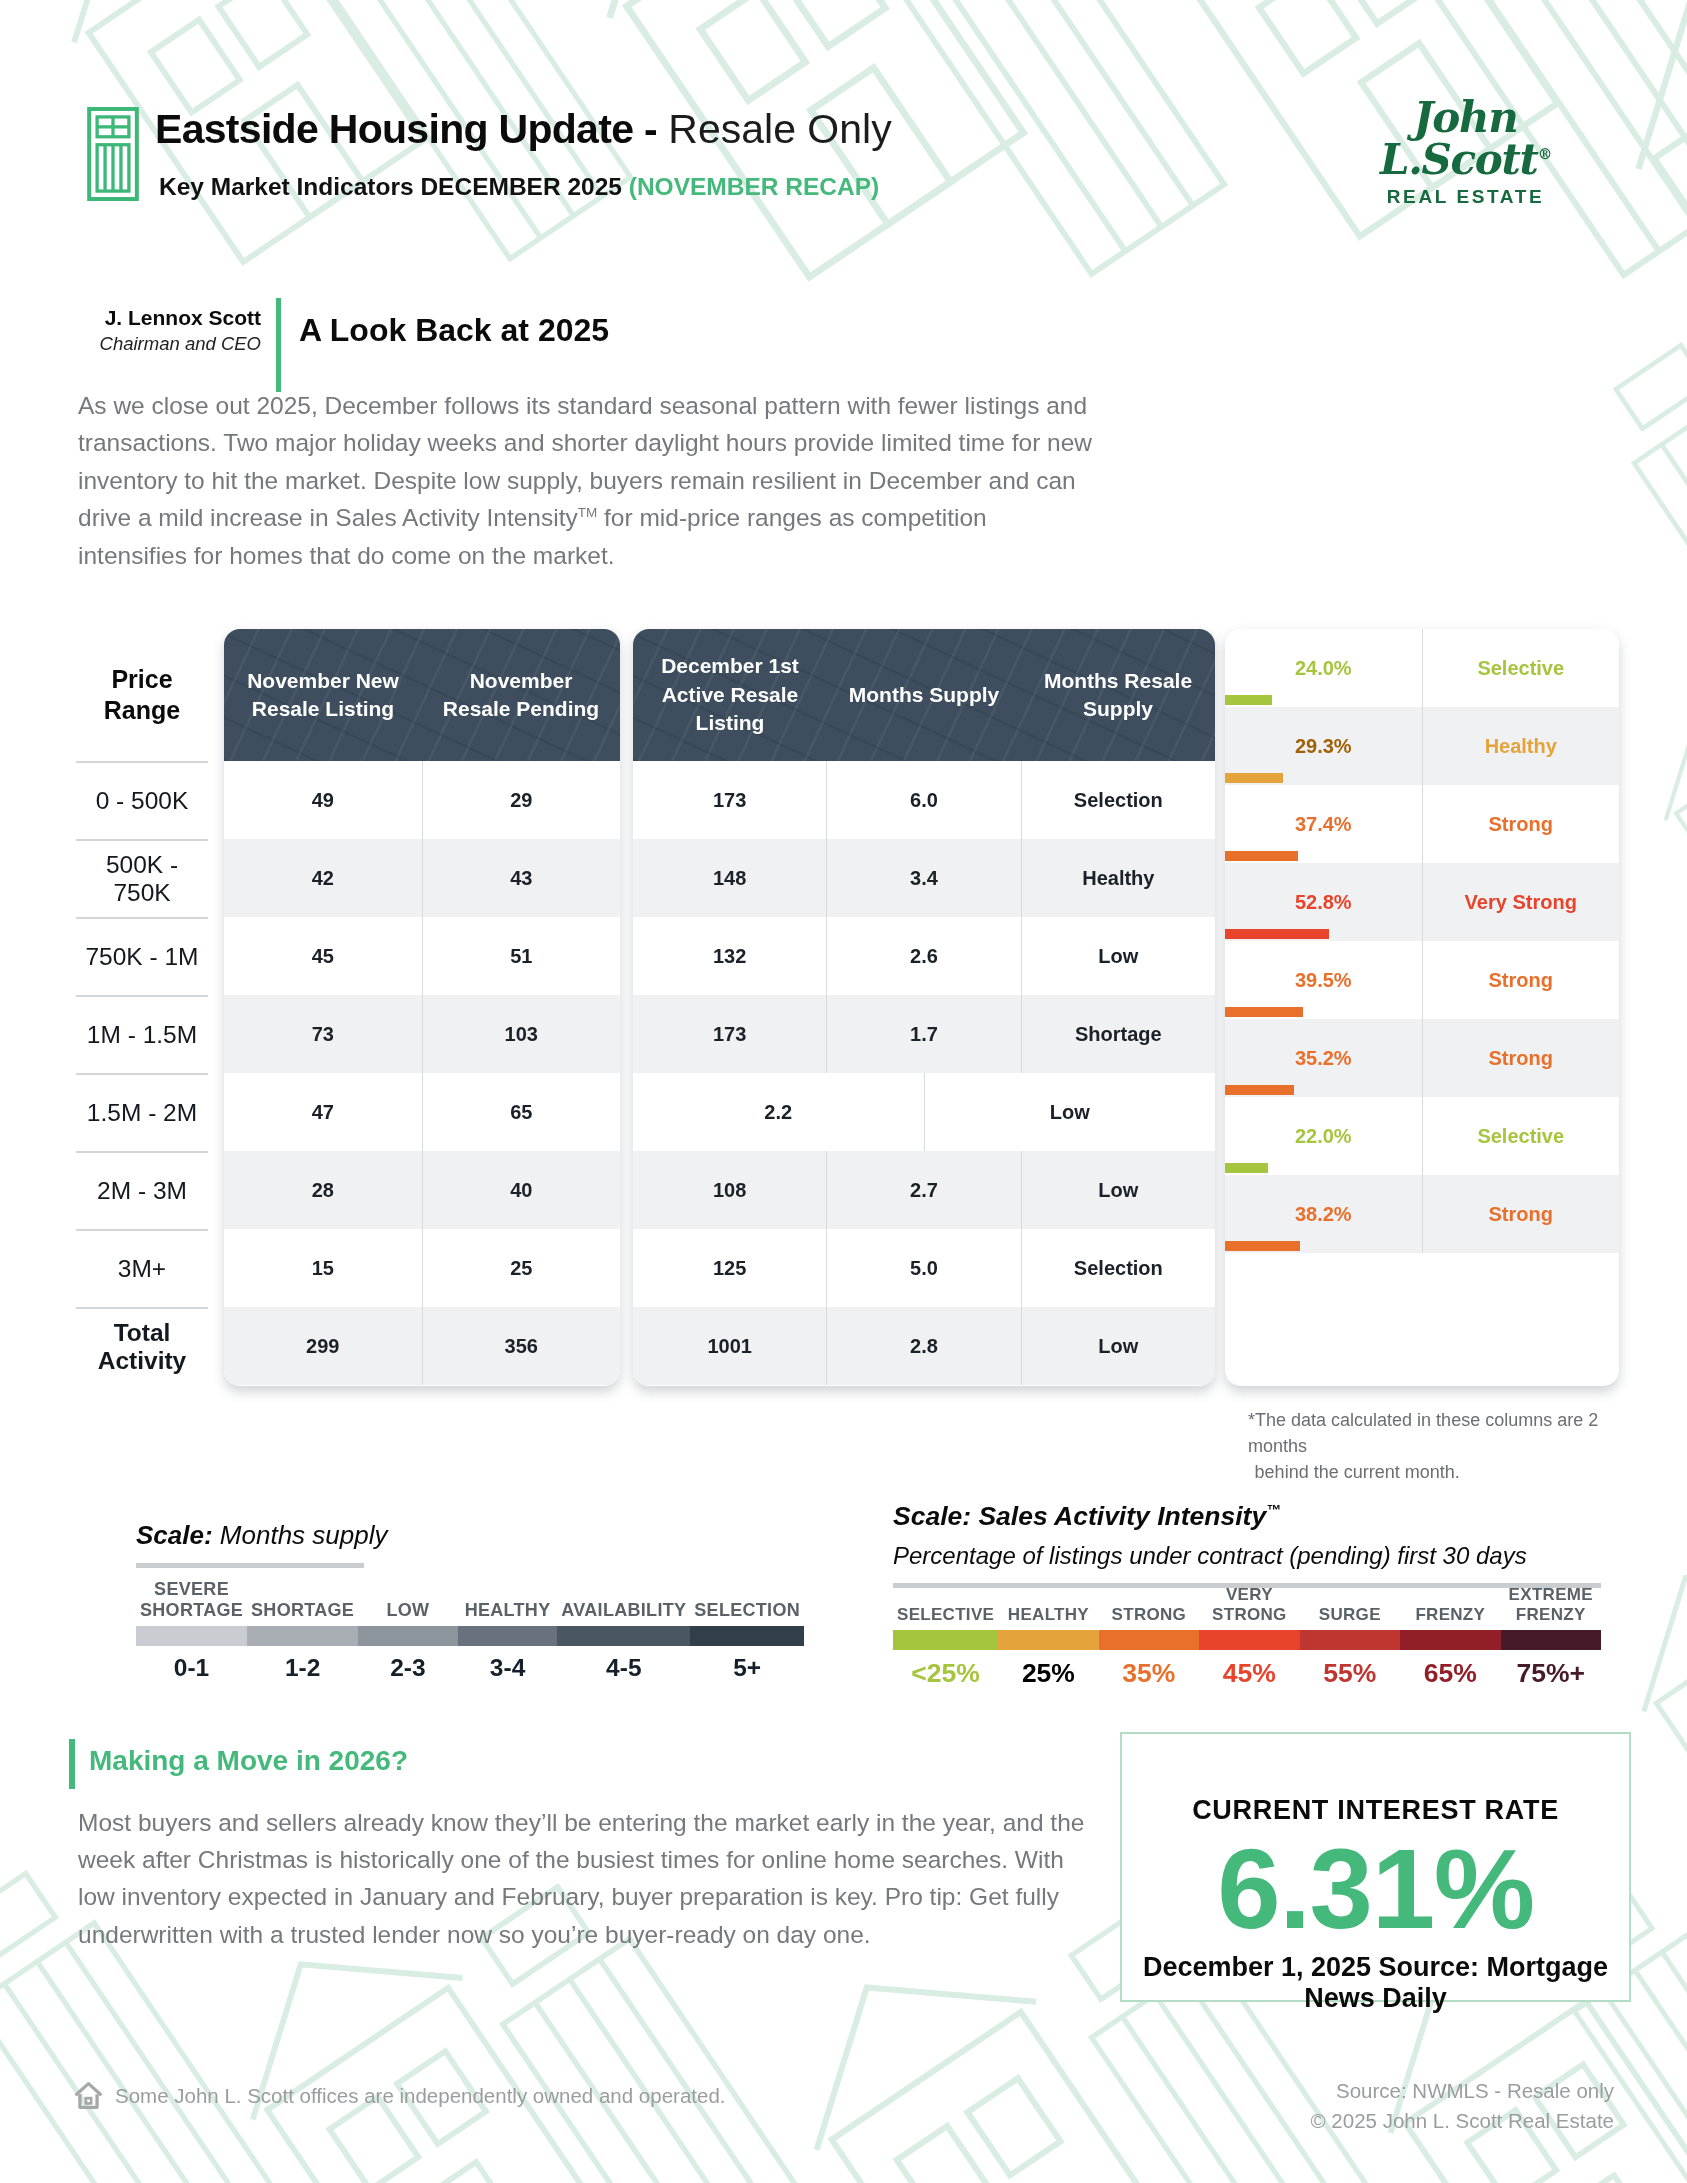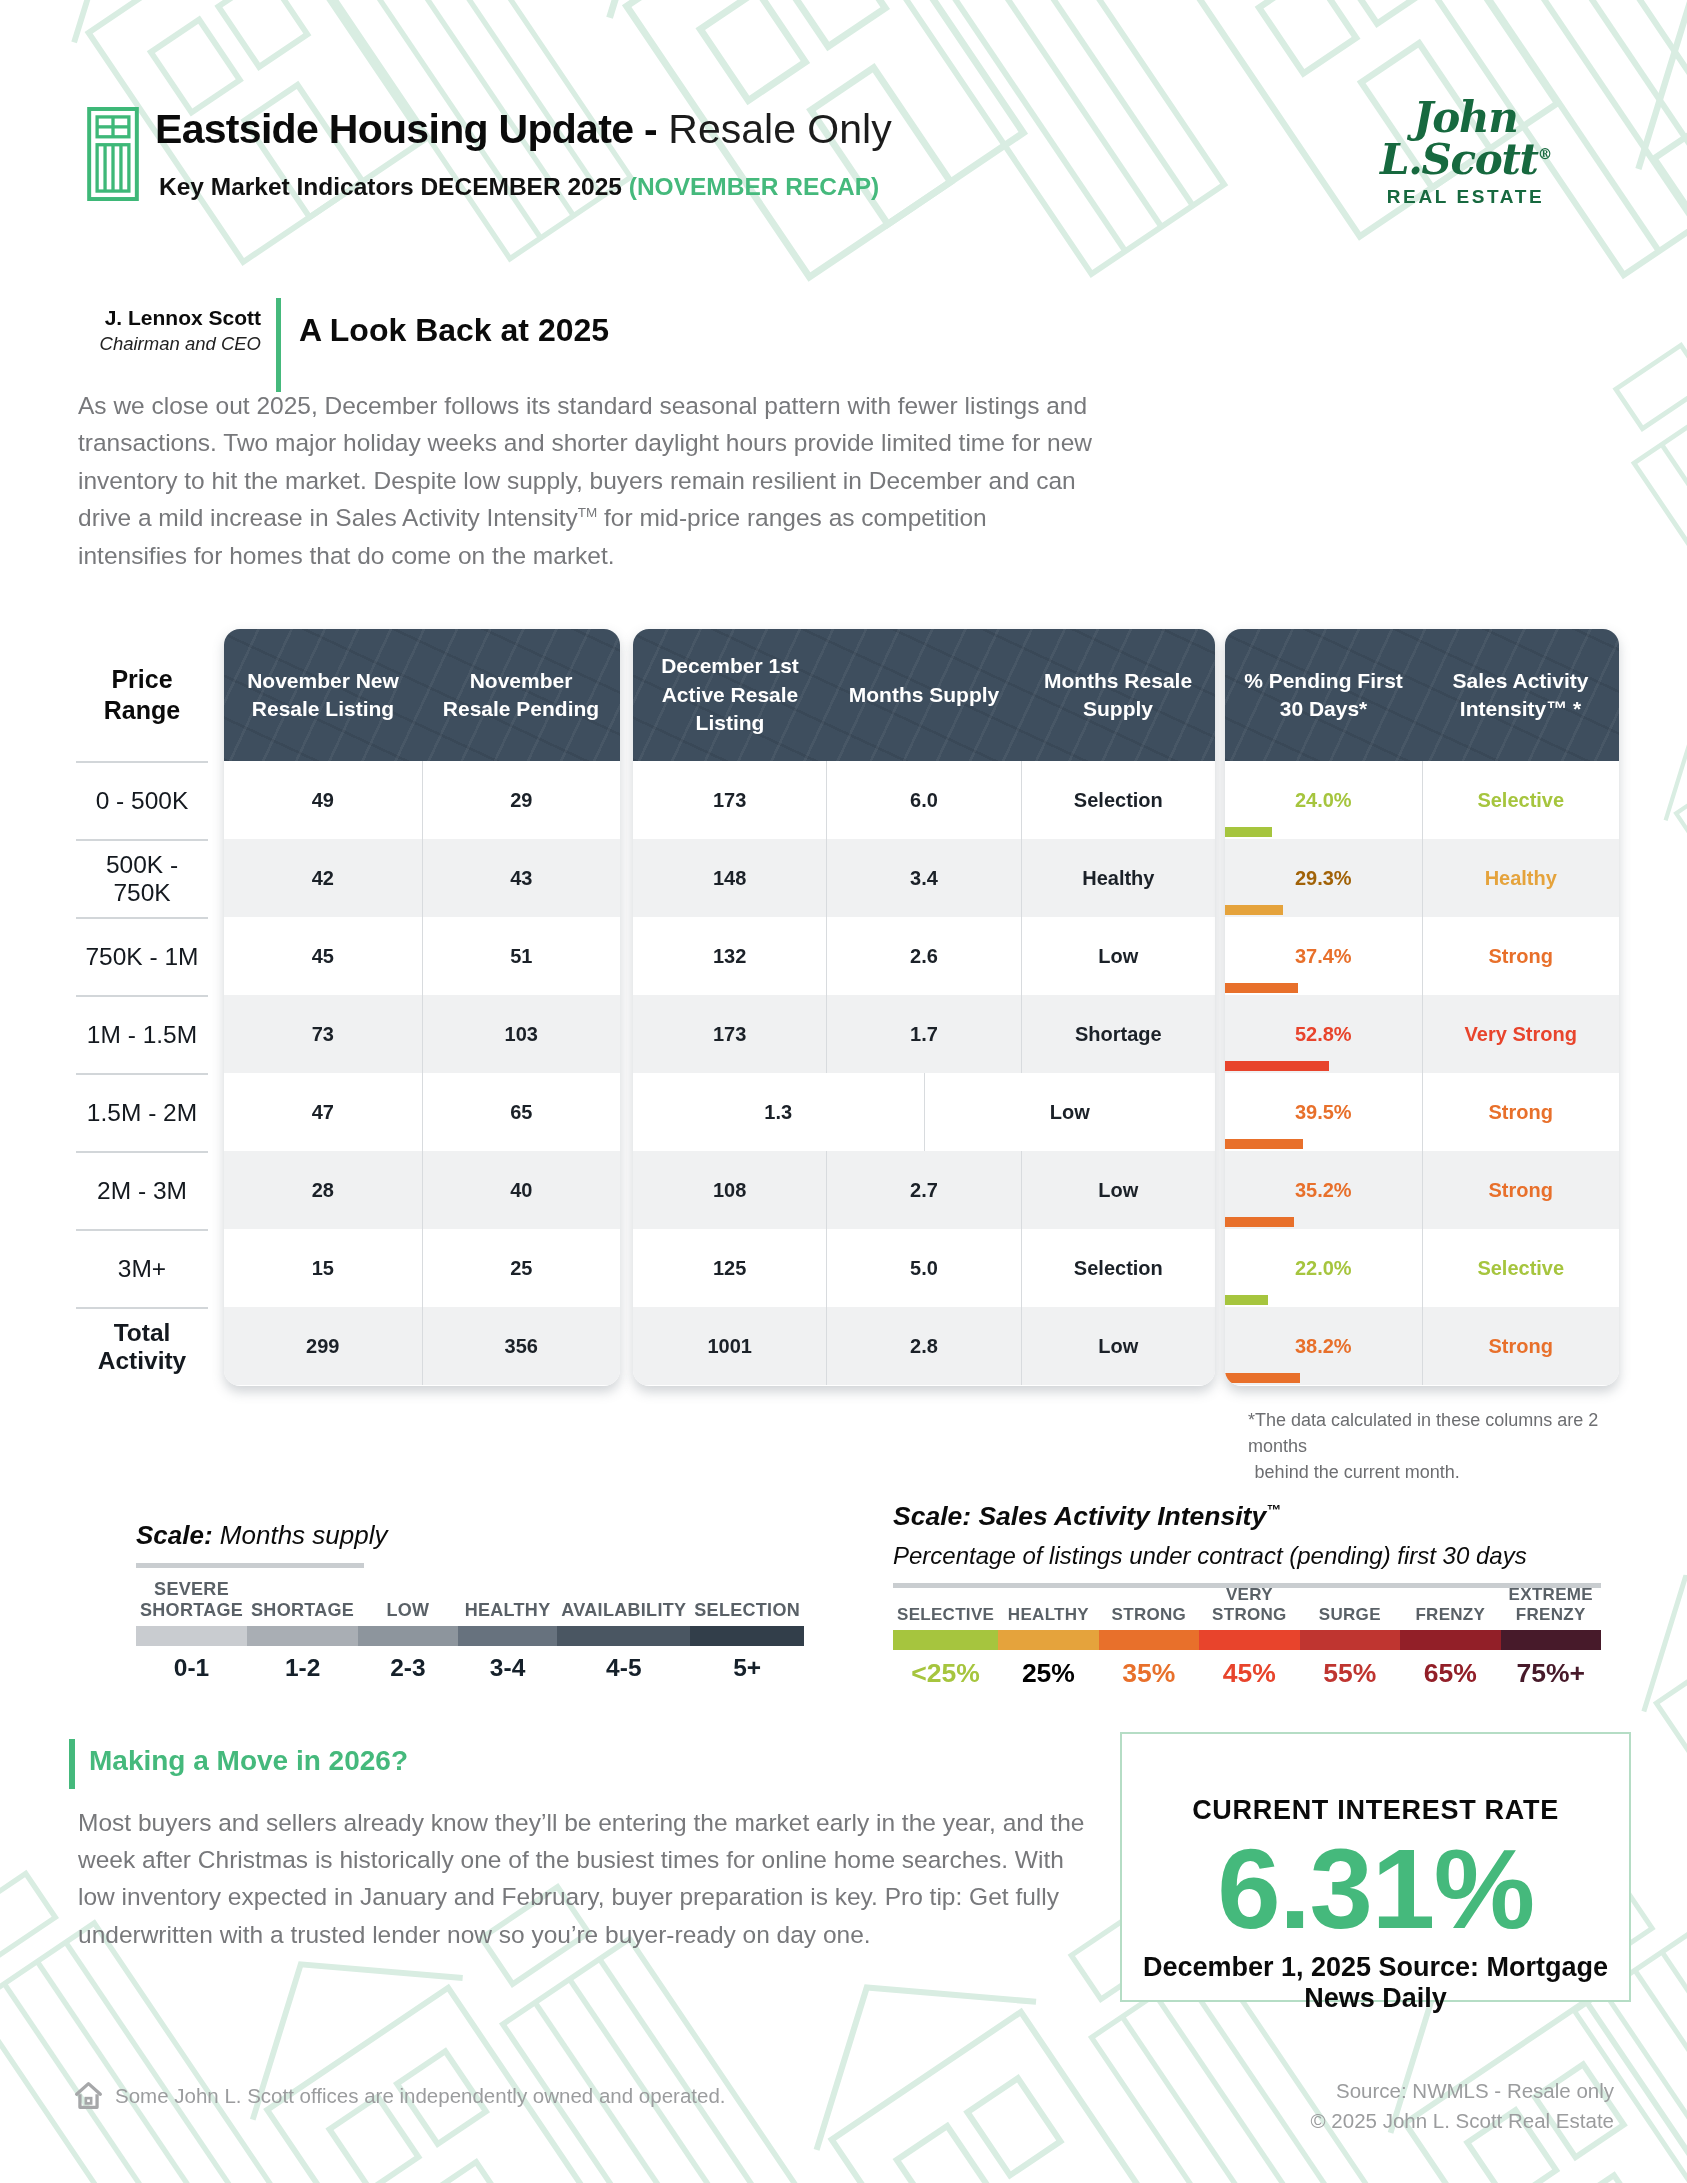--- a/index.html
+++ b/index.html
@@ -239,45 +239,41 @@
             <div class="tcell">132</div>
             <div class="tcell">2.6</div>
             <div class="tcell">Low</div>
           </div>
           <div class="trow alt">
             <div class="tcell">173</div>
             <div class="tcell">1.7</div>
             <div class="tcell">Shortage</div>
           </div>
           <div class="trow">
-            <div class="tcell">1.3</div>
+            <div class="tcell">2.2</div>
             <div class="tcell">Low</div>
           </div>
           <div class="trow alt">
             <div class="tcell">108</div>
             <div class="tcell">2.7</div>
             <div class="tcell">Low</div>
           </div>
           <div class="trow">
             <div class="tcell">125</div>
             <div class="tcell">5.0</div>
             <div class="tcell">Selection</div>
           </div>
           <div class="trow alt">
             <div class="tcell">1001</div>
             <div class="tcell">2.8</div>
             <div class="tcell">Low</div>
           </div>
         </div>
     </div>
     <div class="tblock b3">
-      <div class="tblock-header">
-          <div class="hcell">% Pending First 30 Days*</div>
-          <div class="hcell">Sales Activity Intensity™ *</div>
-        </div>
       <div class="tblock-body">
           <div class="trow">
             <div class="tcell">
               <span style="color: rgb(166, 197, 62);">24.0%</span>
               <div class="pct-bar" style="width: 24%; background: rgb(166, 197, 62);"></div>
             </div>
             <div class="tcell" style="color: rgb(166, 197, 62);">Selective</div>
           </div>
           <div class="trow alt">
             <div class="tcell">

